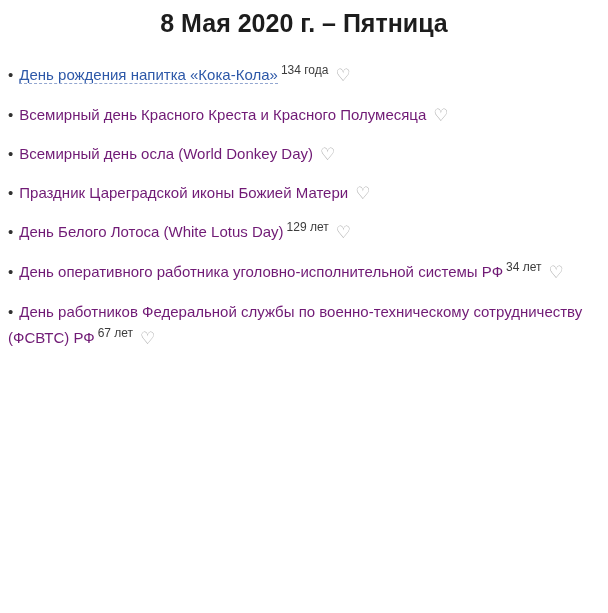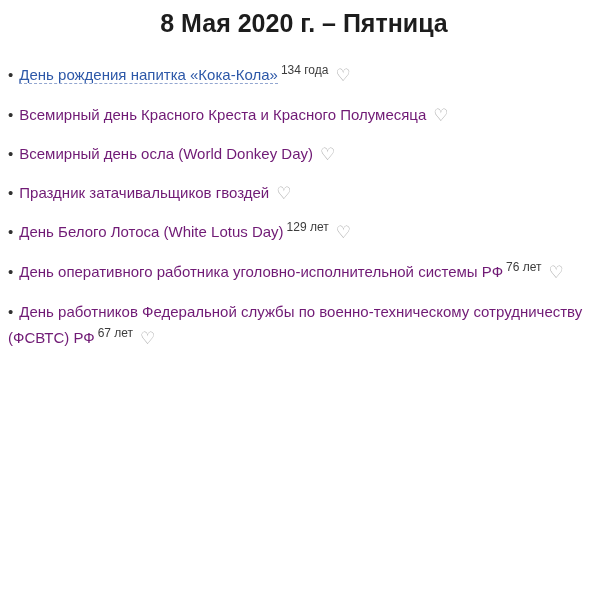--- a/index.html
+++ b/index.html
@@ -67,17 +67,17 @@
 </style>
 </head>
 <body>
 
 <h1 class="page-title">8 Мая 2020 г. – Пятница</h1>
 
 <div class="holiday-list">
     <p class="holiday-item"><span class="bullet">•</span><a class="holiday-label">День рождения напитка «Кока-Кола»</a><span class="age-sup">134 года</span><span class="heart">♡</span></p>
     <p class="holiday-item"><span class="bullet">•</span><span class="holiday-label">Всемирный день Красного Креста и Красного Полумесяца</span><span class="heart">♡</span></p>
     <p class="holiday-item"><span class="bullet">•</span><span class="holiday-label">Всемирный день осла (World Donkey Day)</span><span class="heart">♡</span></p>
-    <p class="holiday-item"><span class="bullet">•</span><span class="holiday-label">Праздник затачивальщиков гвоздей</span><span class="heart">♡</span></p>
+    <p class="holiday-item"><span class="bullet">•</span><span class="holiday-label">Праздник Цареградской иконы Божией Матери</span><span class="heart">♡</span></p>
     <p class="holiday-item"><span class="bullet">•</span><span class="holiday-label">День Белого Лотоса (White Lotus Day)</span><span class="age-sup">129 лет</span><span class="heart">♡</span></p>
-    <p class="holiday-item"><span class="bullet">•</span><span class="holiday-label">День оперативного работника уголовно-исполнительной системы РФ</span><span class="age-sup">76 лет</span><span class="heart">♡</span></p>
+    <p class="holiday-item"><span class="bullet">•</span><span class="holiday-label">День оперативного работника уголовно-исполнительной системы РФ</span><span class="age-sup">34 лет</span><span class="heart">♡</span></p>
     <p class="holiday-item"><span class="bullet">•</span><span class="holiday-label">День работников Федеральной службы по военно-техническому сотрудничеству (ФСВТС) РФ</span><span class="age-sup">67 лет</span><span class="heart">♡</span></p>
   </div>
 
 </body></html>

